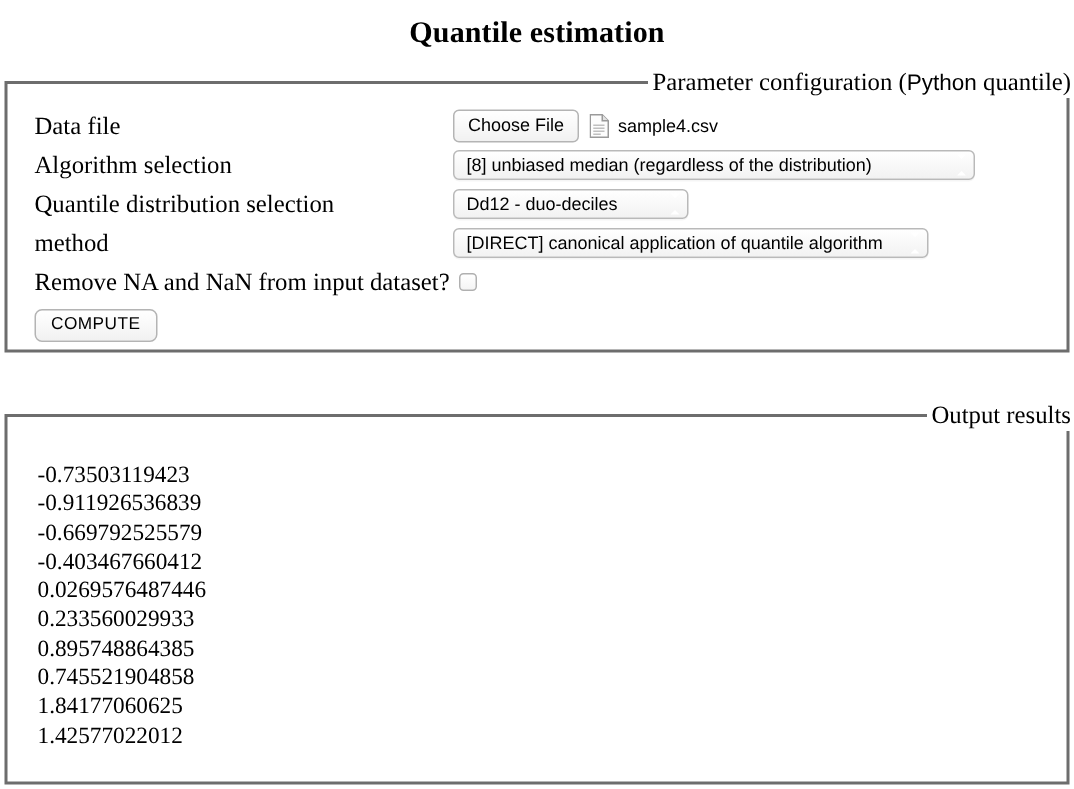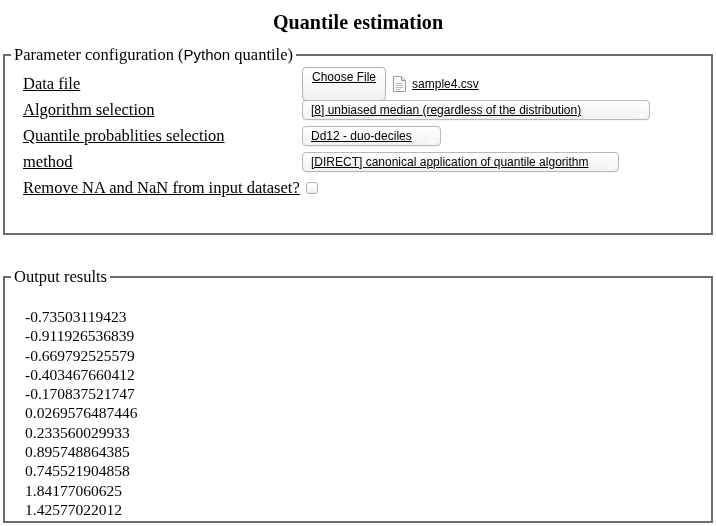--- a/index.html
+++ b/index.html
@@ -40,39 +40,39 @@
     margin: 0 3px;
     padding: 0;
     box-sizing: border-box;
   }
   legend {
     font-family: "Liberation Serif", "DejaVu Serif", serif;
     font-size: 16.5px;
     padding: 0 3px;
     margin-left: 6px;
     color: #000;
+    text-align: right;
   }
   legend .mono-word {
     font-family: "Liberation Sans", "DejaVu Sans", sans-serif;
     font-size: 15px;
   }
 
   #param-fieldset {
     margin-top: 11px;
     height: 190px;
   }
   #output-fieldset {
     margin-top: 32px;
     height: 256px;
   }
 
   
   .rows {
     padding: 6px 0 0 18px;
-    text-decoration: underline;
   }
   .row {
     display: flex;
     align-items: center;
     height: 26px;
   }
   .row-label {
     font-family: "Liberation Serif", "DejaVu Serif", serif;
     font-size: 16.5px;
     line-height: 1;
@@ -91,21 +91,21 @@
   .file-row .row-control {
     gap: 7px;
   }
   .choose-file-btn {
     font-family: "Liberation Sans", "DejaVu Sans", sans-serif;
     font-size: 12px;
     color: #000;
     background: linear-gradient(#ffffff, #f1f1f1);
     border: 1px solid #b4b4b4;
     border-radius: 4px;
-    padding: 3px 9px 16px 9px;
+    padding: 3px 9px 4px 9px;
     line-height: 1.15;
     cursor: default;
   }
   .file-icon {
     display: inline-block;
     width: 13px;
     height: 16px;
     position: relative;
     vertical-align: middle;
     flex: 0 0 13px;
@@ -163,21 +163,21 @@
   .sel-arrow::before {
     top: 4px;
     border-bottom: 3.6px solid #ffffff;
   }
   .sel-arrow::after {
     bottom: 4px;
     border-top: 3.6px solid #ffffff;
   }
 
   #algorithm-select { width: 348px; }
-  #quantile-select  { width: 139px; }
+  #quantile-select  { width: 157px; }
   #method-select    { width: 317px; }
 
   
   .na-row .row-label {
     width: auto;
     flex: 0 0 auto;
     margin-right: 6px;
   }
   .mac-checkbox {
     width: 12px;
@@ -255,21 +255,21 @@
         <div class="row-label">Algorithm selection</div>
         <div class="row-control">
           <div class="mac-select grow" id="algorithm-select">
             <span class="sel-text">[8] unbiased median (regardless of the distribution)</span>
             <span class="sel-arrow"></span>
           </div>
         </div>
       </div>
 
       <div class="row labeled">
-        <div class="row-label">Quantile probablities selection</div>
+        <div class="row-label">Quantile distribution selection</div>
         <div class="row-control">
           <div class="mac-select grow" id="quantile-select">
             <span class="sel-text">Dd12 - duo-deciles</span>
             <span class="sel-arrow"></span>
           </div>
         </div>
       </div>
 
       <div class="row labeled">
         <div class="row-label">method</div>
@@ -279,32 +279,34 @@
             <span class="sel-arrow"></span>
           </div>
         </div>
       </div>
 
       <div class="row na-row">
         <div class="row-label">Remove NA and NaN from input dataset?</div>
         <span class="mac-checkbox"></span>
       </div>
 
+      <div class="row compute-row">
+        <button class="compute-btn" type="button">COMPUTE</button>
+      </div>
 
     </div>
   </fieldset>
 
   <fieldset id="output-fieldset">
     <legend>Output results</legend>
     <div class="output-body" id="output-body">
         <div class="result-line">-0.73503119423</div>
         <div class="result-line">-0.911926536839</div>
         <div class="result-line">-0.669792525579</div>
         <div class="result-line">-0.403467660412</div>
-        <div class="result-line">-0.170837521747</div>
         <div class="result-line">0.0269576487446</div>
         <div class="result-line">0.233560029933</div>
         <div class="result-line">0.895748864385</div>
         <div class="result-line">0.745521904858</div>
         <div class="result-line">1.84177060625</div>
         <div class="result-line">1.42577022012</div>
       </div>
   </fieldset>
 
 </div>

